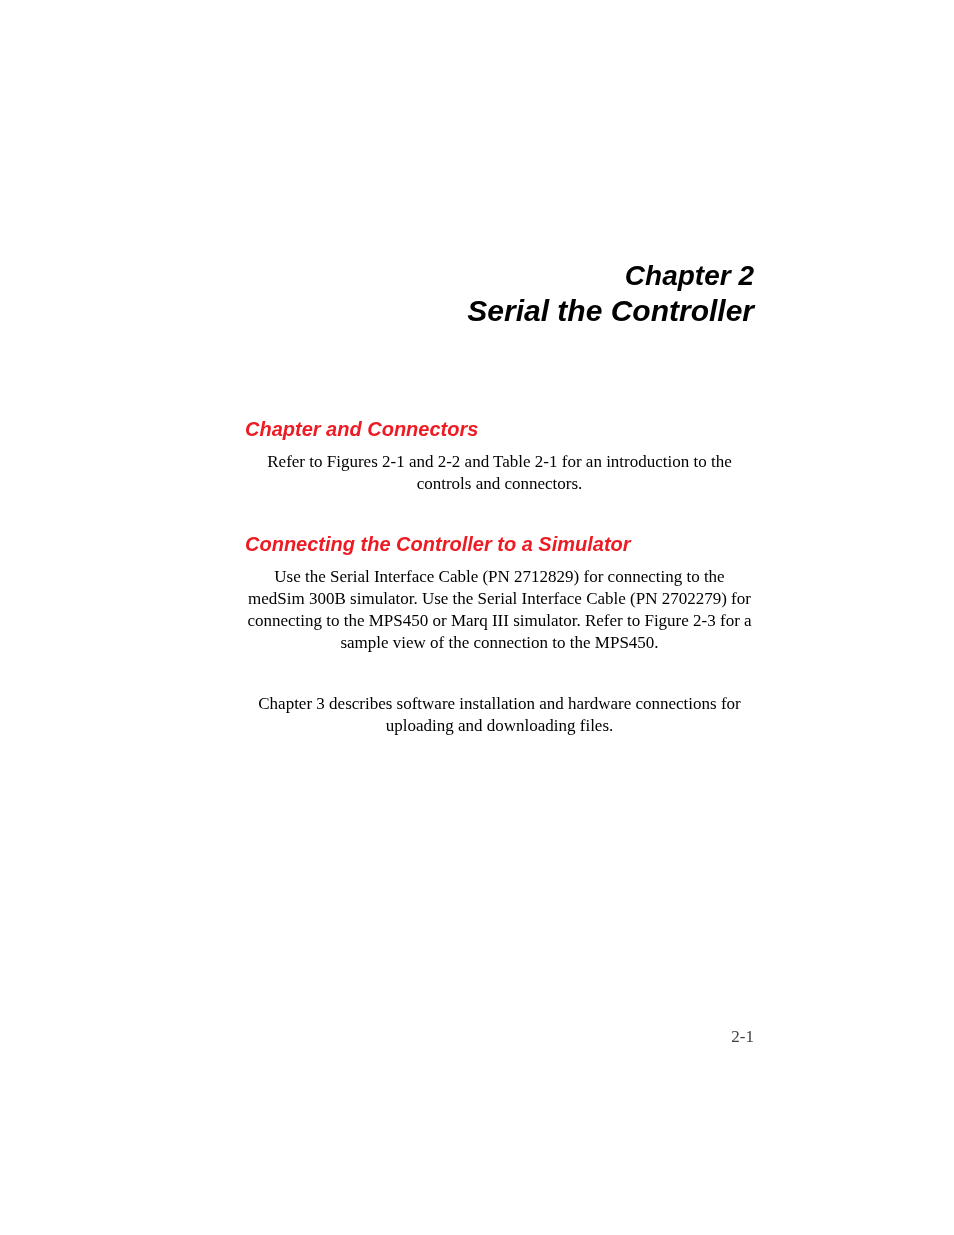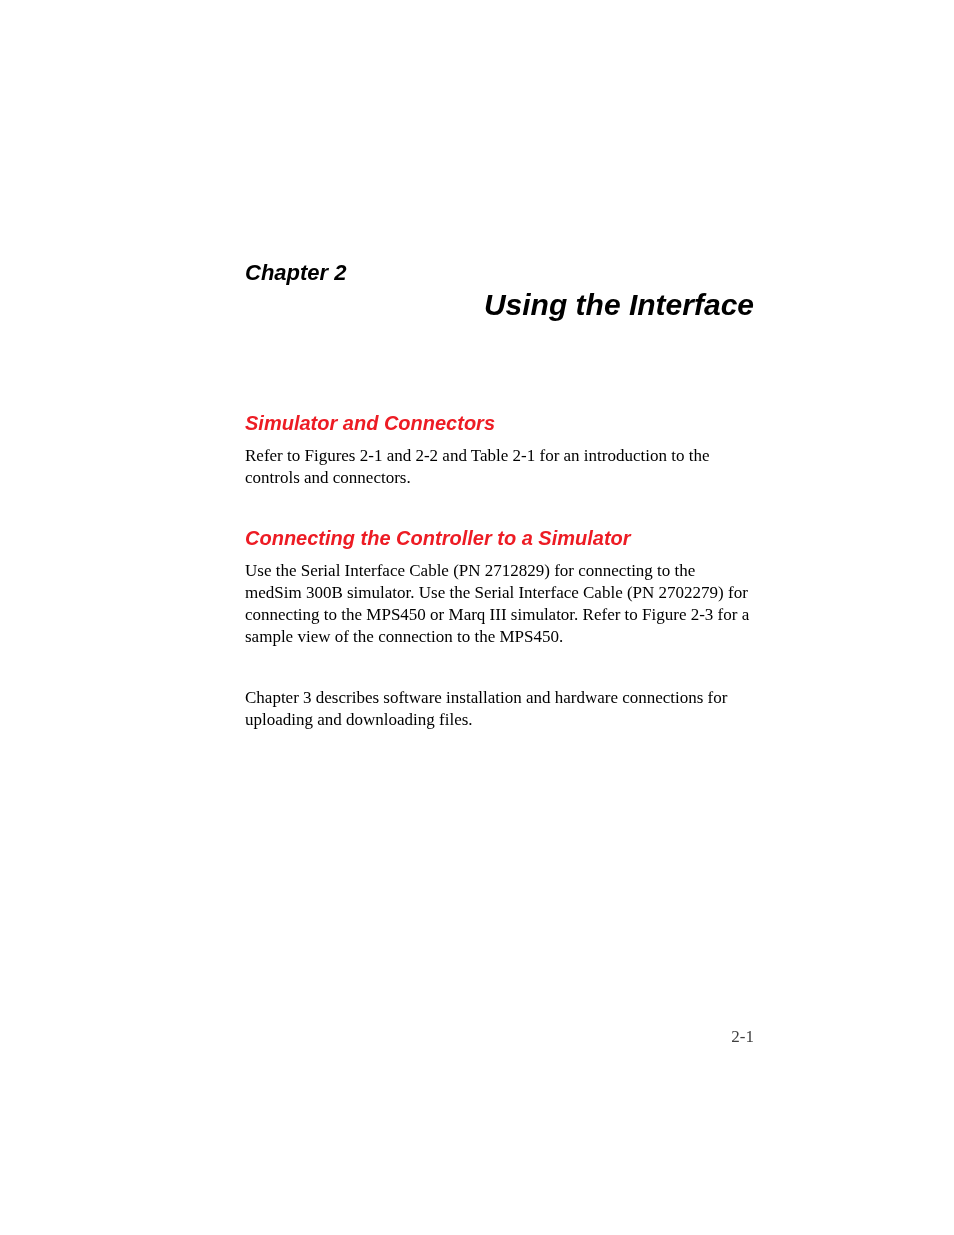--- a/index.html
+++ b/index.html
@@ -17,22 +17,23 @@
     .page-content {
       position: absolute;
       left: 245px;
       right: 200px;
       top: 260px;
     }
     .chapter-label {
       font-family: Arial, Helvetica, sans-serif;
       font-weight: bold;
       font-style: italic;
-      font-size: 22px;
+      font-size: 28px;
       color: #000000;
+      text-align: right;
       margin-bottom: 2px;
     }
     .chapter-title {
       font-family: Arial, Helvetica, sans-serif;
       font-weight: bold;
       font-style: italic;
       font-size: 30px;
       color: #000000;
       text-align: right;
       margin-bottom: 90px;
@@ -44,39 +45,40 @@
       font-size: 20px;
       color: #ed1c24;
       margin-bottom: 10px;
     }
     .body-text {
       font-family: "Times New Roman", Times, serif;
       font-size: 17px;
       color: #000000;
       line-height: 1.3;
       margin-bottom: 38px;
+      text-align: center;
     }
     .page-number {
       position: absolute;
       right: 200px;
       bottom: 188px;
       font-family: "Times New Roman", Times, serif;
       font-size: 17px;
       color: #404040;
     }
   </style>
 </head>
 <body>
 
 <div class="page-content">
   <div class="chapter-label">Chapter 2</div>
-  <div class="chapter-title">Using the Interface</div>
+  <div class="chapter-title">Serial the Controller</div>
 
   <div>
-    <div class="section-heading">Simulator and Connectors</div>
+    <div class="section-heading">Chapter and Connectors</div>
     <div class="body-text">Refer to Figures 2-1 and 2-2 and Table 2-1 for an introduction to the controls and connectors.</div>
   </div>
 
   <div>
     <div class="section-heading">Connecting the Controller to a Simulator</div>
     <div class="body-text">Use the Serial Interface Cable (PN 2712829) for connecting to the medSim 300B simulator. Use the Serial Interface Cable (PN 2702279) for connecting to the MPS450 or Marq III simulator. Refer to Figure 2-3 for a sample view of the connection to the MPS450.</div>
   </div>
 
   <div>
     <div class="body-text">Chapter 3 describes software installation and hardware connections for uploading and downloading files.</div>

